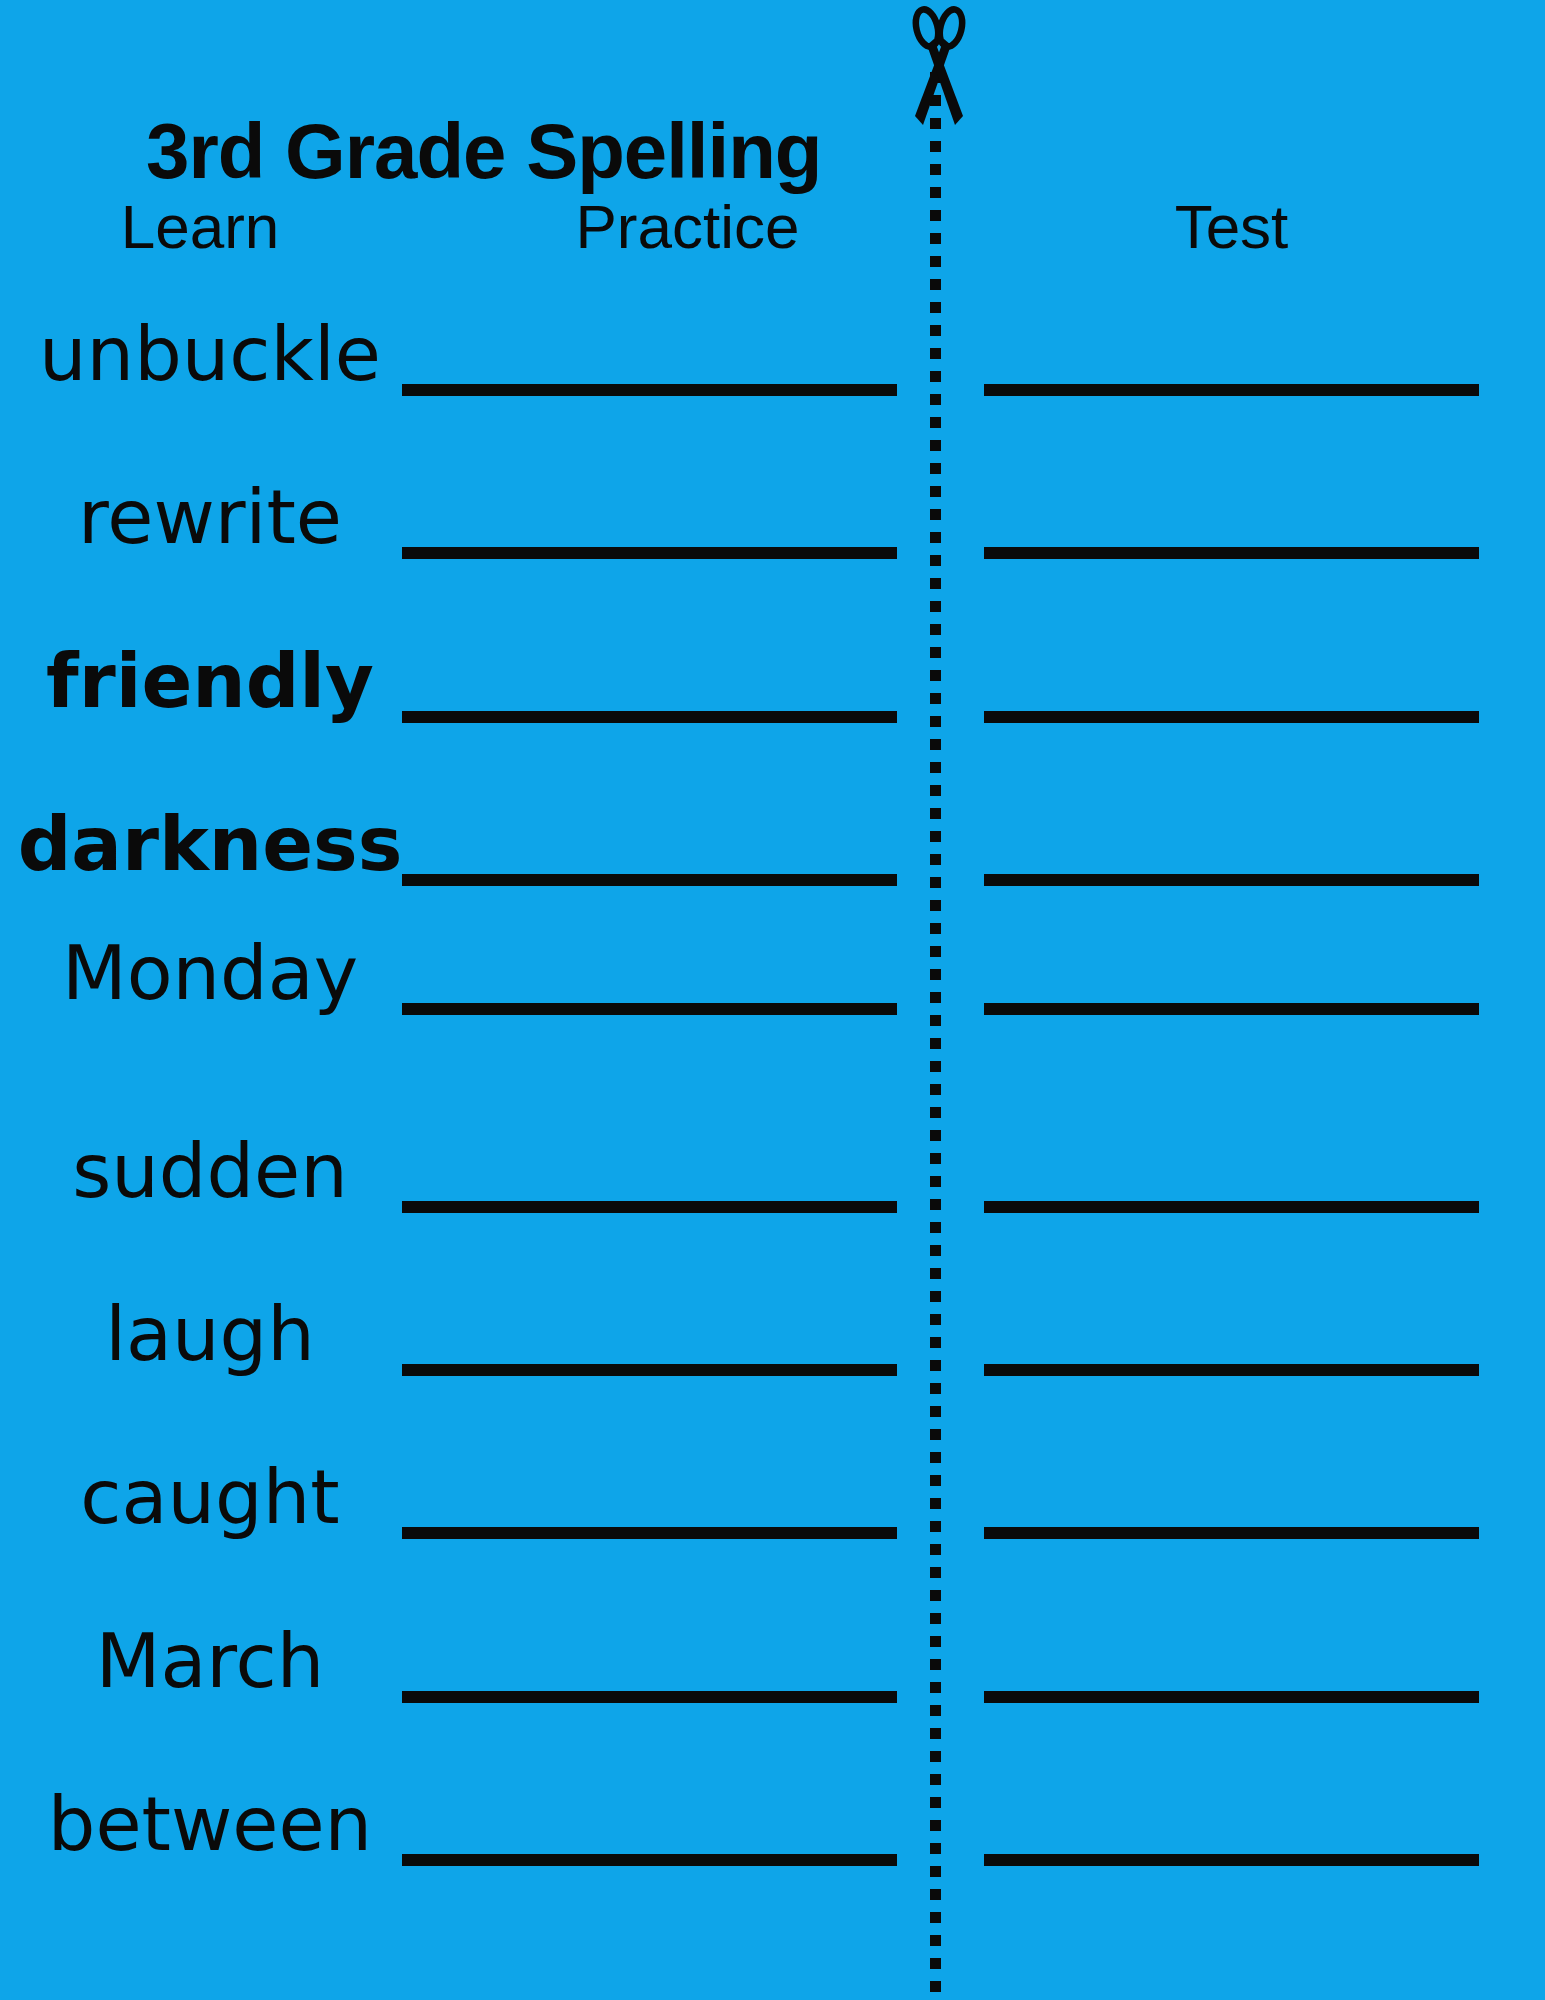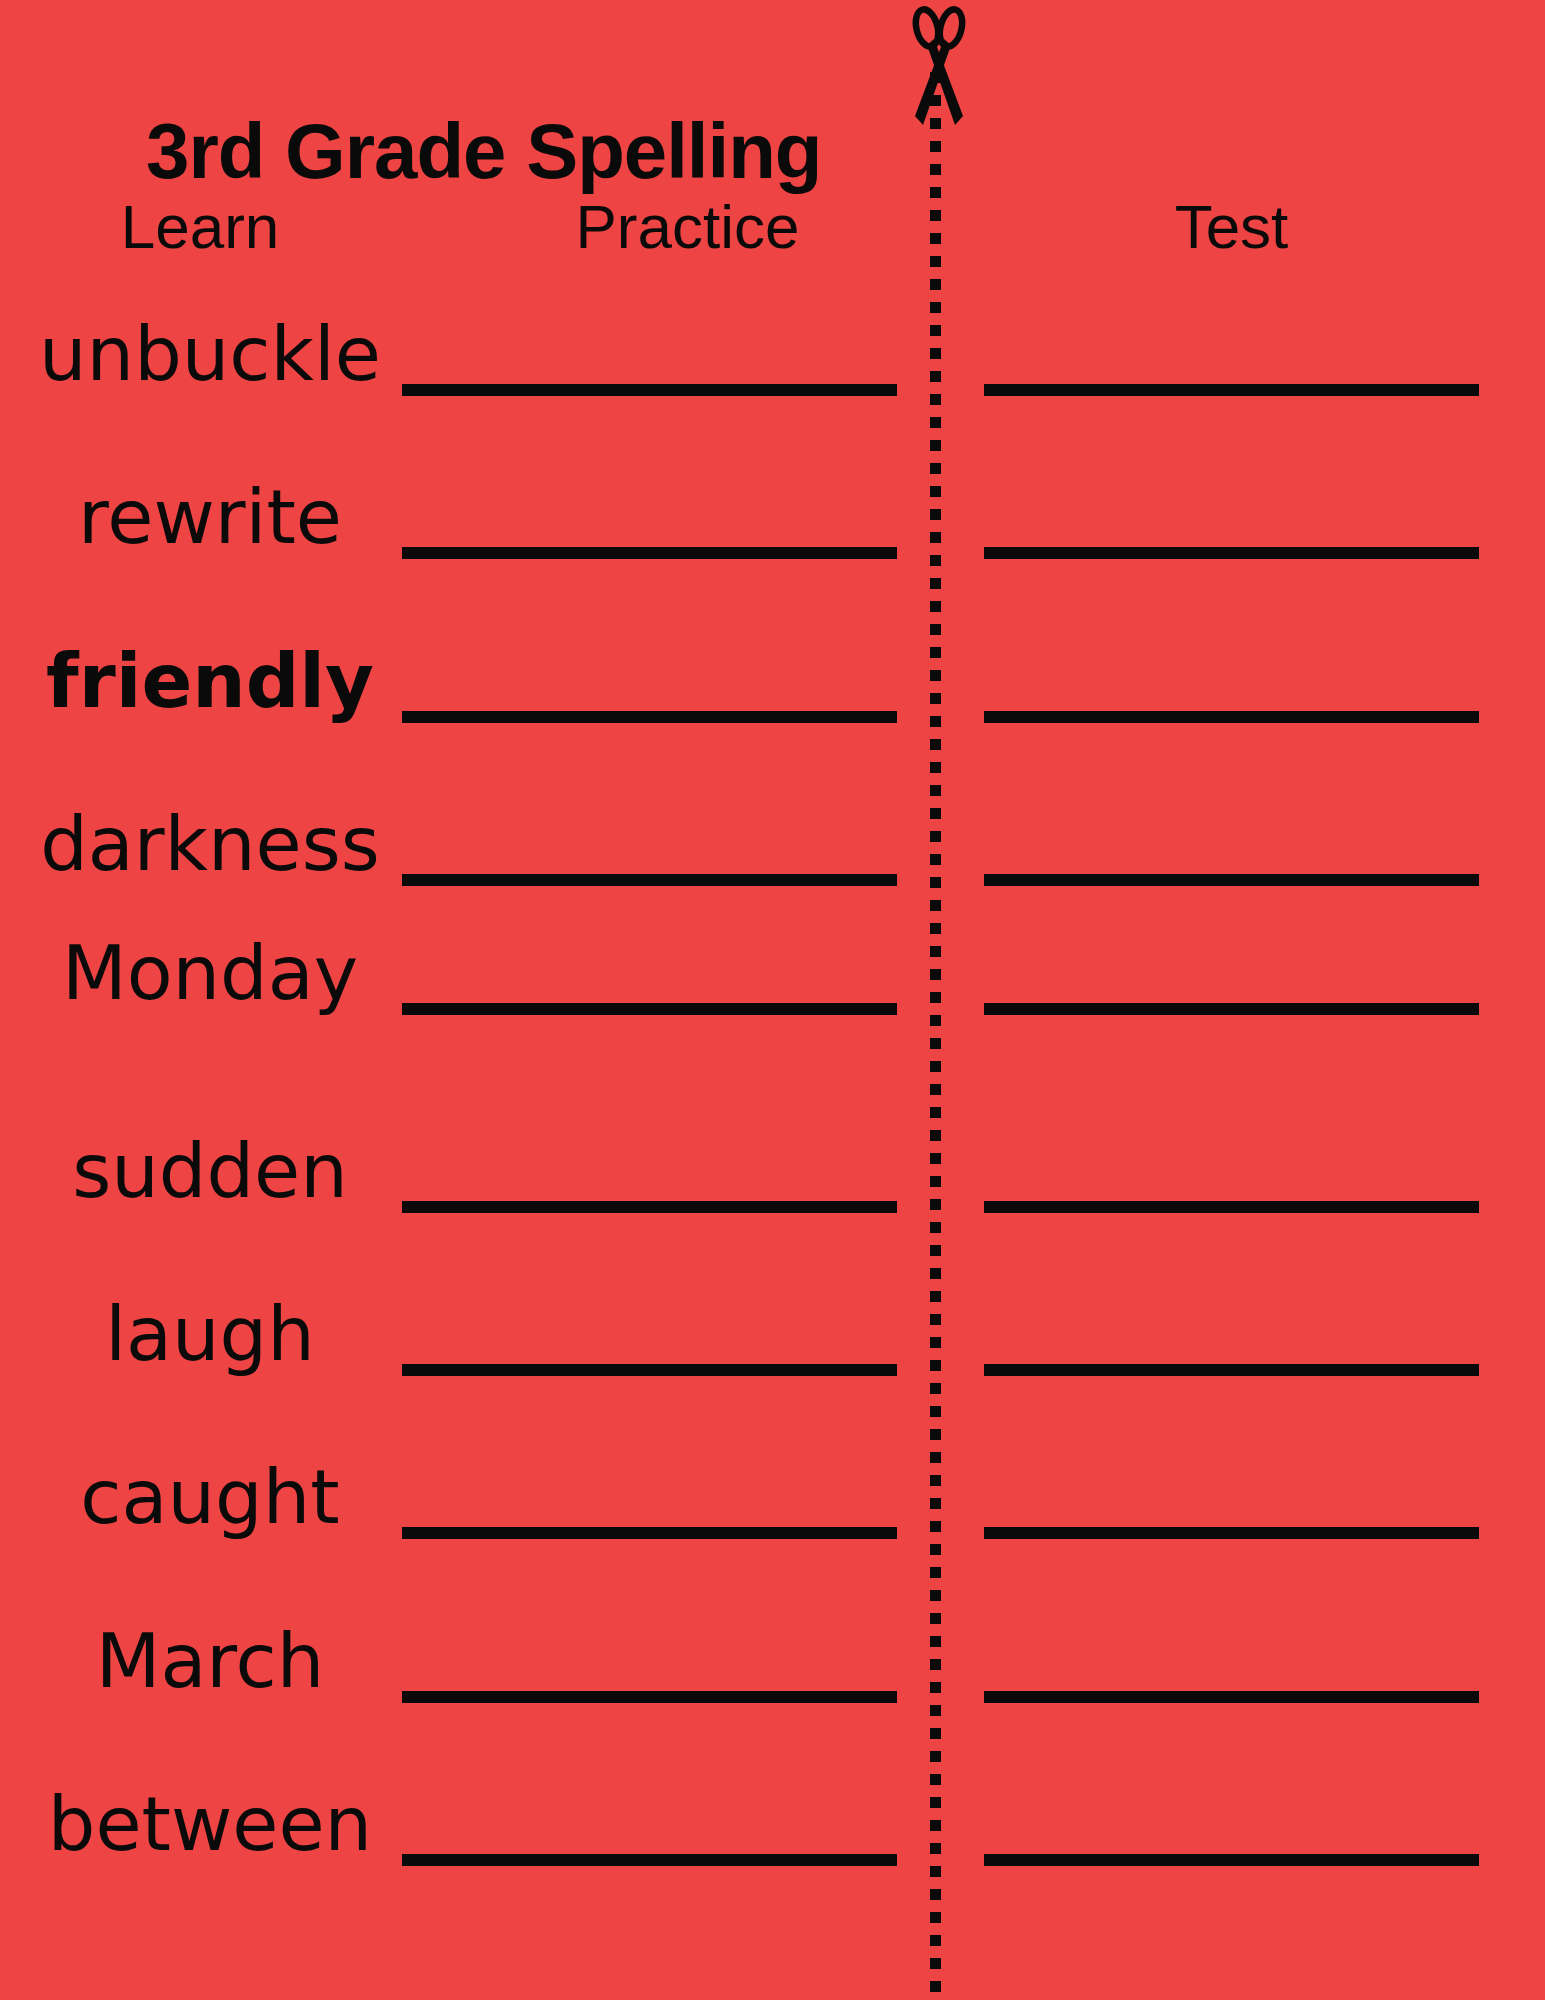--- a/index.html
+++ b/index.html
@@ -4,21 +4,21 @@
 <style>
   html, body {
     margin: 0;
     padding: 0;
     background: #ffffff;
   }
   .page {
     position: relative;
     width: 1545px;
     height: 2000px;
-    background: #ef4444;
+    background: #0ea5e9;
     overflow: hidden;
     font-family: "Liberation Sans", sans-serif;
     color: #0a0a0a;
   }
 
   
   .title {
     position: absolute;
     left: 146px;
     top: 60px;
@@ -123,21 +123,21 @@
     <div class="blank practice"></div>
     <div class="blank test"></div>
   </div>
 
   <div class="row" style="top: 593px; font-weight: bold;">
     <span class="word">friendly</span>
     <div class="blank practice"></div>
     <div class="blank test"></div>
   </div>
 
-  <div class="row" style="top: 756px;">
+  <div class="row" style="top: 756px; font-weight: bold;">
     <span class="word">darkness</span>
     <div class="blank practice"></div>
     <div class="blank test"></div>
   </div>
 
   <div class="row" style="top: 885px;">
     <span class="word">Monday</span>
     <div class="blank practice"></div>
     <div class="blank test"></div>
   </div>

